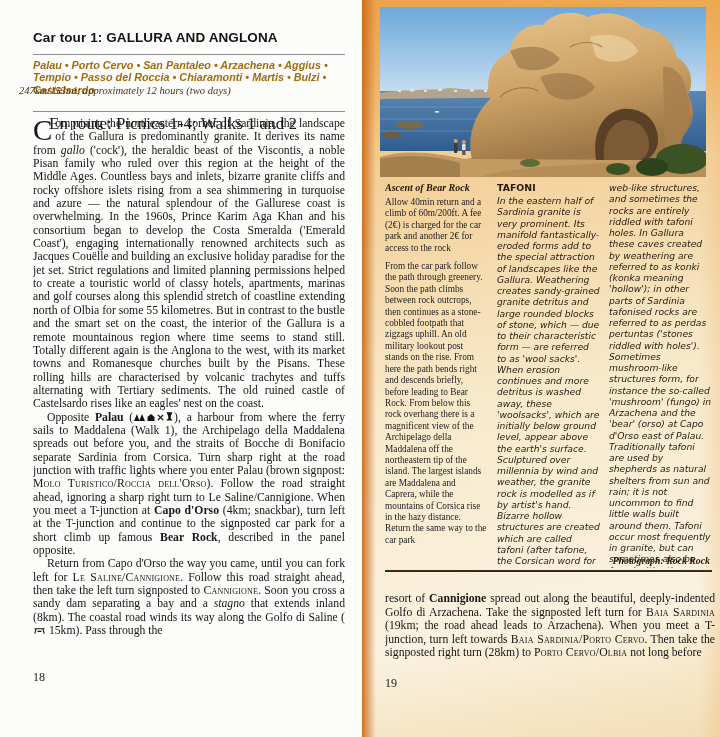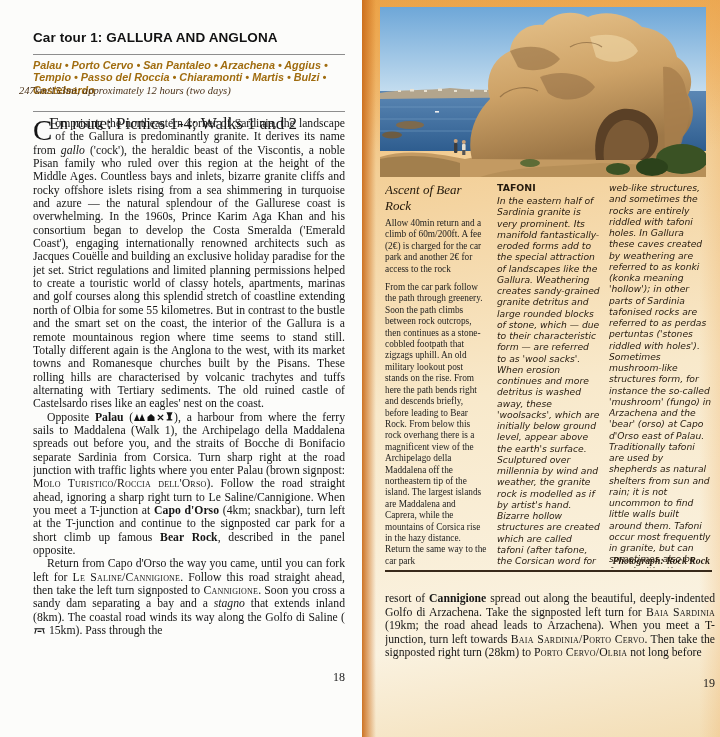--- a/index.html
+++ b/index.html
@@ -27,29 +27,29 @@
     font-weight:bold;font-style:italic;line-height:12.4px;color:#a06c0f;}
   .l-distance{position:absolute;left:19px;top:85px;width:312px;margin:0;
     font-size:10.6px;font-style:italic;color:#4a3118;}
   .l-enroute{position:absolute;left:33px;top:98px;width:312px;margin:16px;font-size:17px;color:#1c1c1c;}
   
   .bodytext{position:absolute;left:33px;top:117px;width:312px;height:551px;overflow:hidden;}
   .bodytext p{margin:0;font-size:11.7px;line-height:13.35px;text-align:justify;}
   .bodytext p.indent{text-indent:14px;}
   .dropcap{float:left;font-size:29px;line-height:25px;padding:1px 3px 0 0;font-weight:400;}
   .sc{font-variant:small-caps;letter-spacing:.2px;}
-  .pagenum{position:absolute;margin:0;text-align:right;font-size:12px;color:#1a1a1a;}
+  .pagenum{position:absolute;margin:0;text-align:left;font-size:12px;color:#1a1a1a;}
   .pagenum-l{left:33px;top:670px;width:312px;}
   .pagenum-r{left:23px;top:676px;width:330px;}
   .ic{display:inline-block;vertical-align:baseline;margin:0 1px;}
   
   .photo{position:absolute;left:18px;top:7px;width:326px;height:170px;}
   .cols{position:absolute;left:23px;top:182px;width:327px;height:386px;display:flex;gap:9px;overflow:hidden;}
   .col{flex:0 0 103px;overflow:hidden;}
-  .col-walk h3{margin:0 0 4px 0;font-size:13px;font-style:italic;font-weight:normal;color:#211709;}
+  .col-walk h3{margin:0 0 4px 0;font-size:10px;font-style:italic;font-weight:bold;color:#211709;}
   .col-walk p{margin:0 0 7px 0;font-size:9.3px;line-height:11.4px;color:#1d1d1d;}
   .col-taf h4{margin:0 0 2px 0;font-family:"DejaVu Sans",sans-serif;font-size:9.4px;font-weight:bold;color:#241a0e;}
   .col-taf p{margin:0;font-family:"DejaVu Sans",sans-serif;font-style:italic;
     font-size:9.2px;line-height:11.25px;color:#241a0e;}
   .credit{position:absolute;right:2px;bottom:2px;margin:0;font-size:9.8px;
     font-style:italic;font-weight:bold;color:#241a0e;font-family:"Liberation Serif",serif;}
   .panel-rule{position:absolute;left:23px;top:570px;width:327px;height:2px;background:#38291ا;background:#38291a;}
   .bodytext-r{position:absolute;left:23px;top:592px;width:330px;height:82px;overflow:hidden;}
   .bodytext-r p{margin:0;font-size:11.7px;line-height:13.5px;text-align:justify;color:#151515;}
 </style>

